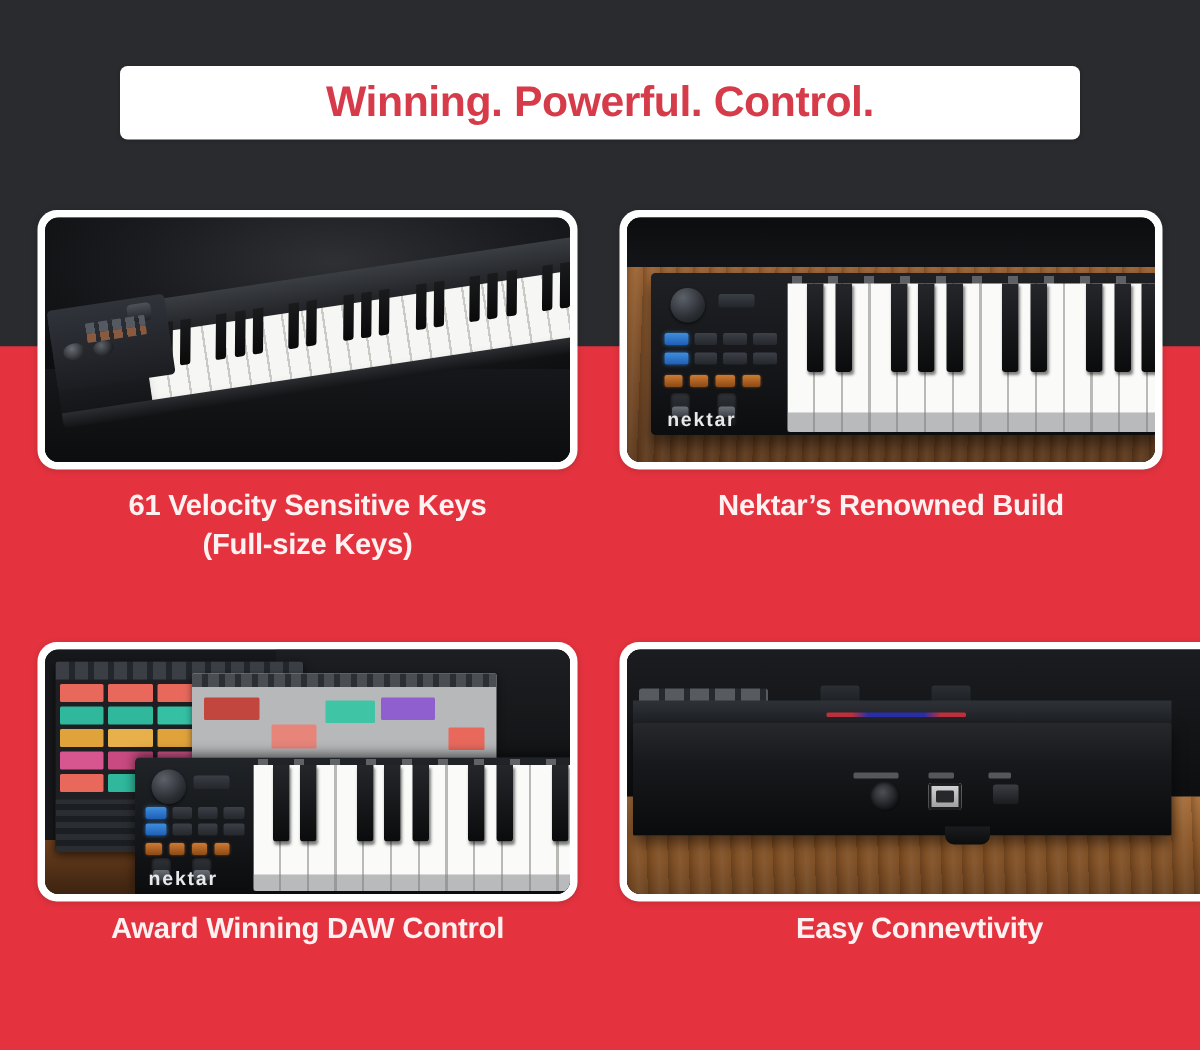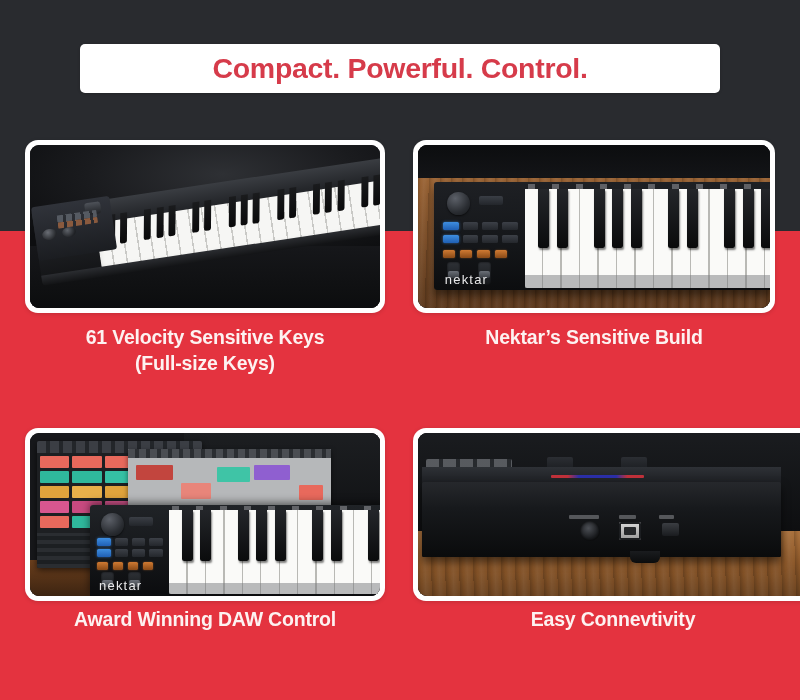--- a/index.html
+++ b/index.html
@@ -216,21 +216,21 @@
   .p2-slider::after {
     content: ""; position: absolute; left: 1px; top: 38%;
     width: 11px; height: 7px; border-radius: 2px;
     background: linear-gradient(#6b7078, #3a3e44);
   }
   .p2-s1 { left: 14%; }
   .p2-s2 { left: 48%; }
   .p2-logo {
     position: absolute; left: 12%; bottom: 3%;
     color: #e9e9ea; font-size: 13px; letter-spacing: 1.2px;
-    font-weight: normal;
+    font-weight: bold;
   }
   .p2-keys { position: absolute; left: 27%; top: 6%; width: 73%; height: 92%; }
   .p2-whites {
     position: absolute; inset: 0;
     background:
       repeating-linear-gradient(90deg,
         #fafaf8 0px, #fafaf8 17px,
         #b9b9b5 17px, #b9b9b5 18.5px);
     border-radius: 0 0 2px 2px;
   }
@@ -386,21 +386,21 @@
     border-radius: 0 0 6px 6px;
   }
 </style>
 </head>
 <body>
 
 <div class="bg-dark"></div>
 <div class="bg-red"></div>
 
 <div class="headline-banner">
-  <span class="headline-text">Compact. Powerful. Control.</span>
+  <span class="headline-text">Winning. Powerful. Control.</span>
 </div>
 
 <div class="grid">
 
   <div class="cell cell-0">
     <div class="photo-frame">
       <div class="photo">
         <div class="p1-bg"></div>
         <div class="p1-desk"></div>
         <div class="p1-board">
@@ -487,21 +487,21 @@
                 <div class="p2-blk" style="left: 161.82px;"></div>
                 <div class="p2-blk" style="left: 199.02px;"></div>
                 <div class="p2-blk" style="left: 217.62px;"></div>
                 <div class="p2-blk" style="left: 236.22px;"></div>
               </div>
           </div>
         </div>
       </div>
     </div>
     <div class="caption">
-      <div>Nektar’s Sensitive Build</div>
+      <div>Nektar’s Renowned Build</div>
     </div>
   </div>
 
   <div class="cell cell-2">
     <div class="photo-frame">
       <div class="photo">
         <div class="p3-bg"></div>
         <div class="p3-wall"></div>
         <div class="p3-deskwood"></div>
         <div class="p3-screen">

